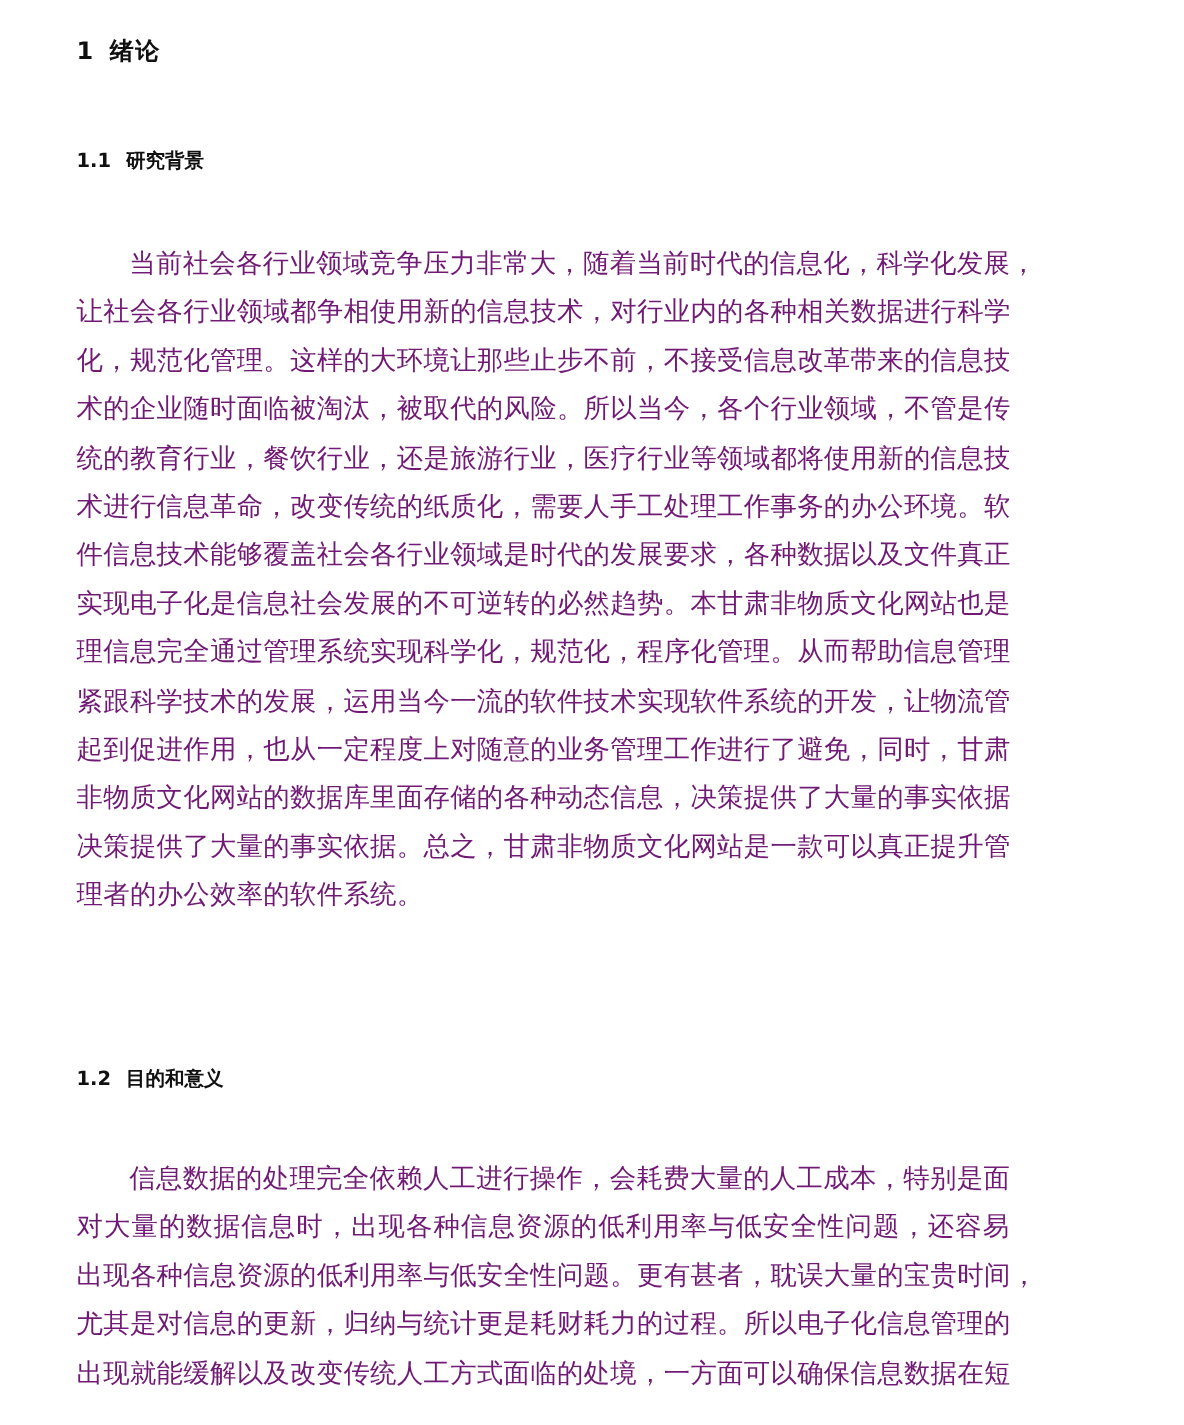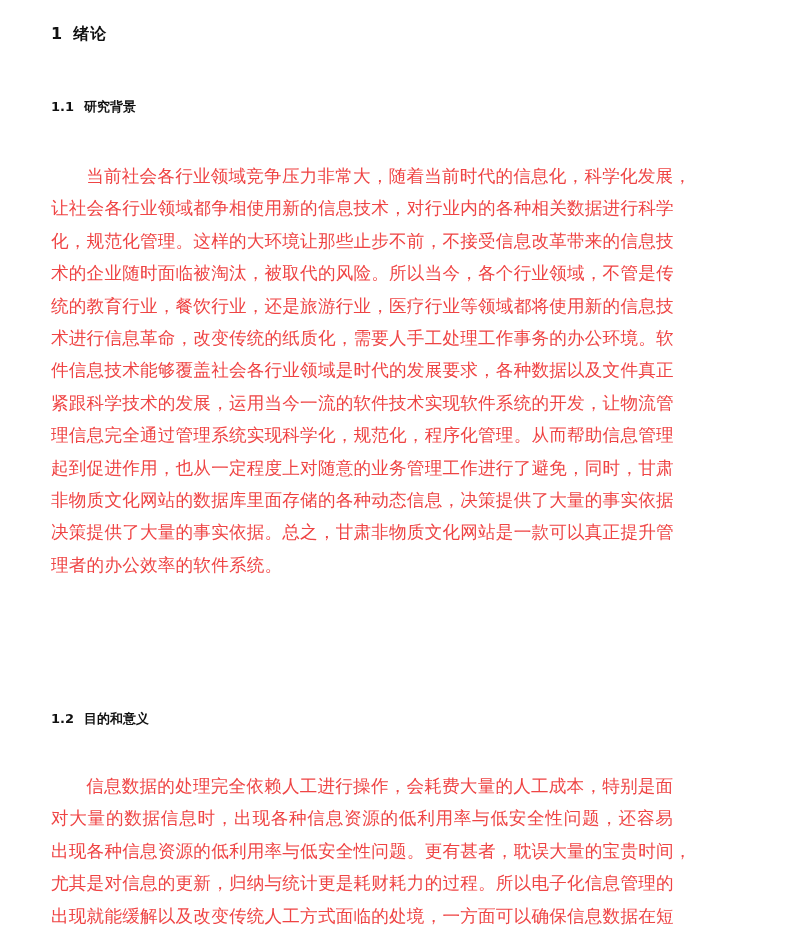--- a/index.html
+++ b/index.html
@@ -5,21 +5,21 @@
     html, body { margin: 0; padding: 0; background: #ffffff; }
     body { width: 789px; height: 950px; overflow: hidden; position: relative;
       font-family: "DejaVu Serif", "Liberation Serif", serif; color: #111; }
     .page { position: absolute; left: 51px; top: 0; width: 622px; }
     h1 { position: absolute; top: 24px; left: 0; margin: 0; font-size: 16px; font-weight: bold;
       font-family: "DejaVu Sans", "Liberation Sans", sans-serif; letter-spacing: 1px; white-space: nowrap; }
     h2 { position: absolute; left: 0; margin: 0; font-size: 13px; font-weight: bold;
       font-family: "DejaVu Sans", "Liberation Sans", sans-serif; white-space: nowrap; }
     .num { margin-right: 10px; }
     .para { position: absolute; left: 0; width: 622px; margin: 0; font-size: 17.6px; line-height: 32.4px;
-      text-align: justify; text-align-last: left; text-indent: 2em; letter-spacing: 0.2px; color: #ef4444; }
+      text-align: justify; text-align-last: left; text-indent: 2em; letter-spacing: 0.2px; color: #701a75; }
     .line { display: block; text-indent: 0; white-space: nowrap; text-align: justify; text-align-last: justify; }
     .line.first { text-indent: 2em; }
     .line.last { text-align-last: left; }
   </style>
 </head>
 <body>
 
 <div class="page">
   <h1>
     <span class="num">1</span><span>绪论</span>
@@ -30,22 +30,23 @@
   </h2>
 
   <div class="para" id="p0" style="top:160px">
       <span class="line first">当前社会各行业领域竞争压力非常大，随着当前时代的信息化，科学化发展，</span>
       <span class="line">让社会各行业领域都争相使用新的信息技术，对行业内的各种相关数据进行科学</span>
       <span class="line">化，规范化管理。这样的大环境让那些止步不前，不接受信息改革带来的信息技</span>
       <span class="line">术的企业随时面临被淘汰，被取代的风险。所以当今，各个行业领域，不管是传</span>
       <span class="line">统的教育行业，餐饮行业，还是旅游行业，医疗行业等领域都将使用新的信息技</span>
       <span class="line">术进行信息革命，改变传统的纸质化，需要人手工处理工作事务的办公环境。软</span>
       <span class="line">件信息技术能够覆盖社会各行业领域是时代的发展要求，各种数据以及文件真正</span>
+      <span class="line">实现电子化是信息社会发展的不可逆转的必然趋势。本甘肃非物质文化网站也是</span>
+      <span class="line">理信息完全通过管理系统实现科学化，规范化，程序化管理。从而帮助信息管理</span>
       <span class="line">紧跟科学技术的发展，运用当今一流的软件技术实现软件系统的开发，让物流管</span>
-      <span class="line">理信息完全通过管理系统实现科学化，规范化，程序化管理。从而帮助信息管理</span>
       <span class="line">起到促进作用，也从一定程度上对随意的业务管理工作进行了避免，同时，甘肃</span>
       <span class="line">非物质文化网站的数据库里面存储的各种动态信息，决策提供了大量的事实依据</span>
       <span class="line">决策提供了大量的事实依据。总之，甘肃非物质文化网站是一款可以真正提升管</span>
       <span class="line last">理者的办公效率的软件系统。</span>
     </div>
 
   <h2 style="top:710px">
     <span class="num">1.2</span><span>目的和意义</span>
   </h2>
 

